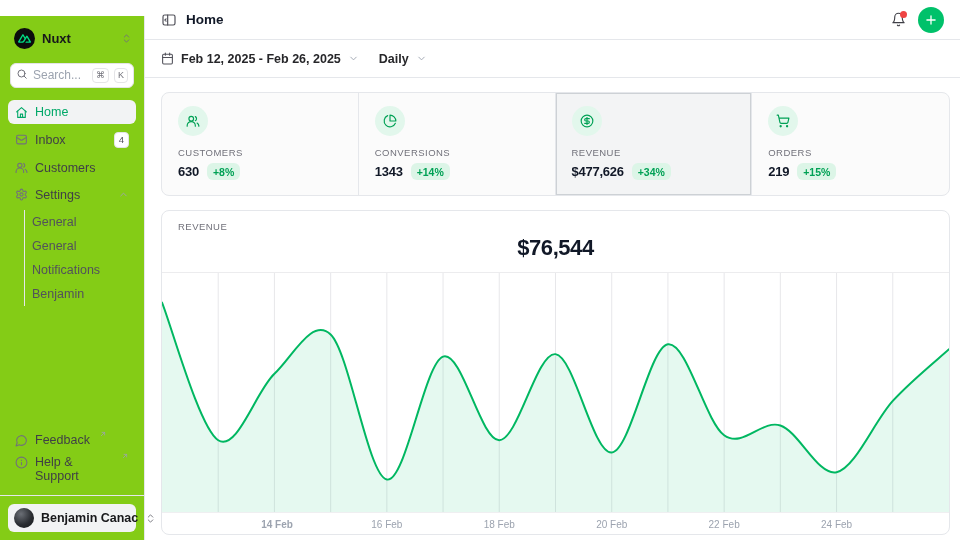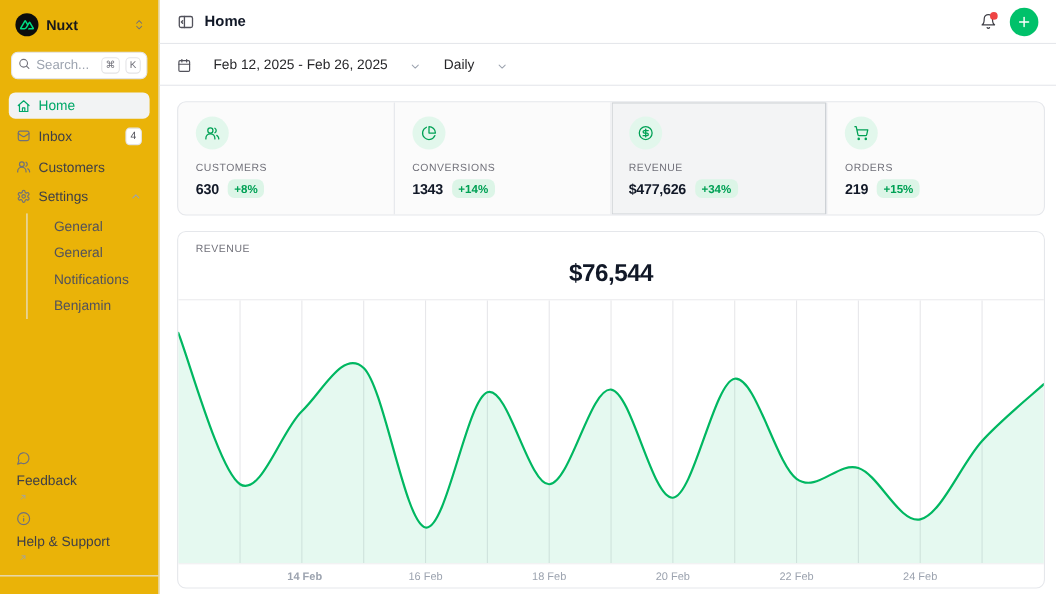--- a/index.html
+++ b/index.html
@@ -1,56 +1,56 @@
 <!DOCTYPE html>
 <html style="--accent: #00c16a; --badge-bg: #dcf5e7; --badge-text: #00a155;"><head>
 <meta charset="utf-8">
 <style>
   * { margin:0; padding:0; box-sizing:border-box; }
   html,body { width:960px; height:540px; overflow:hidden; }
   body { font-family:"Liberation Sans", sans-serif; background:#fff; color:#18181b; display:flex; font-size:13px; }
   svg { display:block; }
 
   
-  .sidebar { width:145px; min-width:145px; border-right:1px solid #e5e7eb; display:flex; flex-direction:column; padding:8px; background:#eab308; }
+  .sidebar { width:145px; min-width:145px; border-right:1px solid #e5e7eb; display:flex; flex-direction:column; padding:8px; background:#84cc16;margin-top:16px; }
   .team-row { display:flex; align-items:center; gap:7px; padding:4px 4px 4px 6px; border-radius:6px; cursor:pointer; }
   .logo-badge { width:21px; height:21px; border-radius:50%; background:#0c0d0d; display:flex; align-items:center; justify-content:center; flex:none; }
   .team-name { font-size:13px; font-weight:600; flex:1; color:#18181b; }
   .updown { color:#71717a; }
   .search { display:flex; gap:5px; border:1px solid #e4e4e7; border-radius:6px; padding:4px 5px; margin:10px 2px 12px 2px; background:#fff; cursor:text; }
   .search .ph { color:#9ca3af; font-size:12px; flex:1; }
   .kbd { font-size:9px; line-height:1; color:#71717a; border:1px solid #e4e4e7; border-radius:4px; padding:2px 3px; background:#fff; }
   .nav-item { display:flex; align-items:center; gap:7px; padding:5px 7px; border-radius:6px; color:#3f3f46; margin-bottom:3px; cursor:pointer; }
   .nav-item .nic { color:#71717a; display:flex; }
   .nav-item.active { background:#f2f3f4; color:#00a868; font-weight:500; }
   .nav-item.active .nic { color:#00a868; }
   .nav-label { font-size:12.5px; flex:1; }
   .nav-badge { font-size:9.5px; color:#52525b; border:1px solid #e4e4e7; border-radius:4px; padding:2px 4px; line-height:1; background:#fff; }
-  .subnav { margin:1px 0 2px 16px; border-left:1px solid #e5e7eb; padding-left:20px; }
+  .subnav { margin:1px 0 2px 16px; border-left:1px solid #e5e7eb; padding-left:3px; }
   .subnav-item { font-size:12.5px; color:#52525b; padding:5px 4px; border-radius:6px; cursor:pointer; }
   .sb-spacer { flex:1; }
-  .foot-item { display:flex; align-items:flex-start; gap:7px; font-size:12.5px; color:#3f3f46; padding:4px 7px; border-radius:6px; cursor:pointer;flex-direction:column; }
+  .foot-item { display:flex; align-items:flex-start; gap:7px; font-size:12.5px; color:#3f3f46; padding:4px 7px; border-radius:6px; cursor:pointer; }
   .foot-item .nic { color:#71717a; display:flex; margin-top:1px; }
   .ext-arrow { color:#9ca3af; margin-left:2px; margin-top:-3px; }
   .sb-divider { height:1px; background:#e5e7eb; margin:8px -8px; }
   .user-row { display:flex; align-items:center; gap:7px; padding:4px 6px; background:#f2f3f4; border-radius:6px; cursor:pointer; }
   .avatar { width:20px; height:20px; border-radius:50%; background:radial-gradient(circle at 35% 30%, #6b6f76 0%, #2b2e33 55%, #121417 100%); flex:none; }
   .user-name { font-size:12.5px; font-weight:600; flex:1; white-space:nowrap; }
 
   
   .main { flex:1; display:flex; flex-direction:column; min-width:0; }
   .hdr1 { height:40px; border-bottom:1px solid #e5e7eb; display:flex; align-items:center; padding:0 16px; gap:9px; flex:none; }
   .toggle-btn { display:flex; color:#52525b; cursor:pointer; background:none; border:none; padding:0; }
   .hdr-title { font-size:13.5px; font-weight:700; color:#111827; }
   .hdr-right { margin-left:auto; display:flex; align-items:center; gap:12px; }
   .bell-wrap { position:relative; display:flex; color:#3f3f46; cursor:pointer; background:none; border:none; padding:0; }
   .bell-dot { position:absolute; top:-1px; right:-1px; width:7px; height:7px; border-radius:50%; background:#ef4444; }
   .plus-btn { width:26px; height:26px; border-radius:50%; background:var(--accent,#00c16a); display:flex; align-items:center; justify-content:center; border:none; cursor:pointer; }
   .hdr2 { height:38px; border-bottom:1px solid #e5e7eb; display:flex; align-items:center; padding:0 16px; gap:20px; flex:none; }
-  .ghost-btn { display:flex; align-items:flex-end; gap:20px; font-size:12.5px; font-weight:400; color:#27272a; background:none; border:none; cursor:pointer; }
+  .ghost-btn { display:flex; align-items:center; gap:7px; font-size:12.5px; font-weight:700; color:#27272a; background:none; border:none; cursor:pointer; }
   .ghost-btn .gic { color:#52525b; display:flex; }
   .chev { color:#9ca3af; display:flex; }
 
   .content { padding:14px 10px 0 16px; display:flex; flex-direction:column; gap:14px; flex:1; min-height:0; }
 
   
   .stats { display:grid; grid-template-columns:repeat(4,1fr); border:1px solid #e5e7eb; border-radius:8px; overflow:hidden; background:#fbfbfb; flex:none; }
   .stat-cell { padding:13px 16px 15px; border-right:1px solid #e5e7eb; cursor:pointer; }
   .stat-cell:last-child { border-right:none; }
   .stat-cell.selected { background:#f3f4f5; box-shadow:inset 0 0 0 1px #cdd1d5; }
@@ -189,20 +189,30 @@
     <span class="ext-arrow">
       <svg width="8" height="8" viewBox="0 0 24 24" fill="none" stroke="currentColor" stroke-width="2.4" stroke-linecap="round" stroke-linejoin="round">
           <path d="M7 17 17 7"></path>
           <path d="M9 7h8v8"></path>
         </svg>
     </span>
   </div>
 
   <div class="sb-divider"></div>
 
+  <div class="user-row">
+    <span class="avatar"></span>
+    <span class="user-name">Benjamin Canac</span>
+    <span class="updown">
+      <svg width="11" height="11" viewBox="0 0 24 24" fill="none" stroke="currentColor" stroke-width="2" stroke-linecap="round" stroke-linejoin="round">
+          <path d="m7 9 5-5 5 5"></path>
+          <path d="m7 15 5 5 5-5"></path>
+        </svg>
+    </span>
+  </div>
 </aside>
 
 <main class="main">
 
   <div class="hdr1">
     <button class="toggle-btn">
       <svg width="16" height="16" viewBox="0 0 24 24" fill="none" stroke="currentColor" stroke-width="1.8" stroke-linecap="round" stroke-linejoin="round">
           <rect x="3" y="4.5" width="18" height="15" rx="2.5"></rect>
           <path d="M10 4.5v15"></path>
           <path d="m7.6 10.2-1.8 1.8 1.8 1.8"></path>

